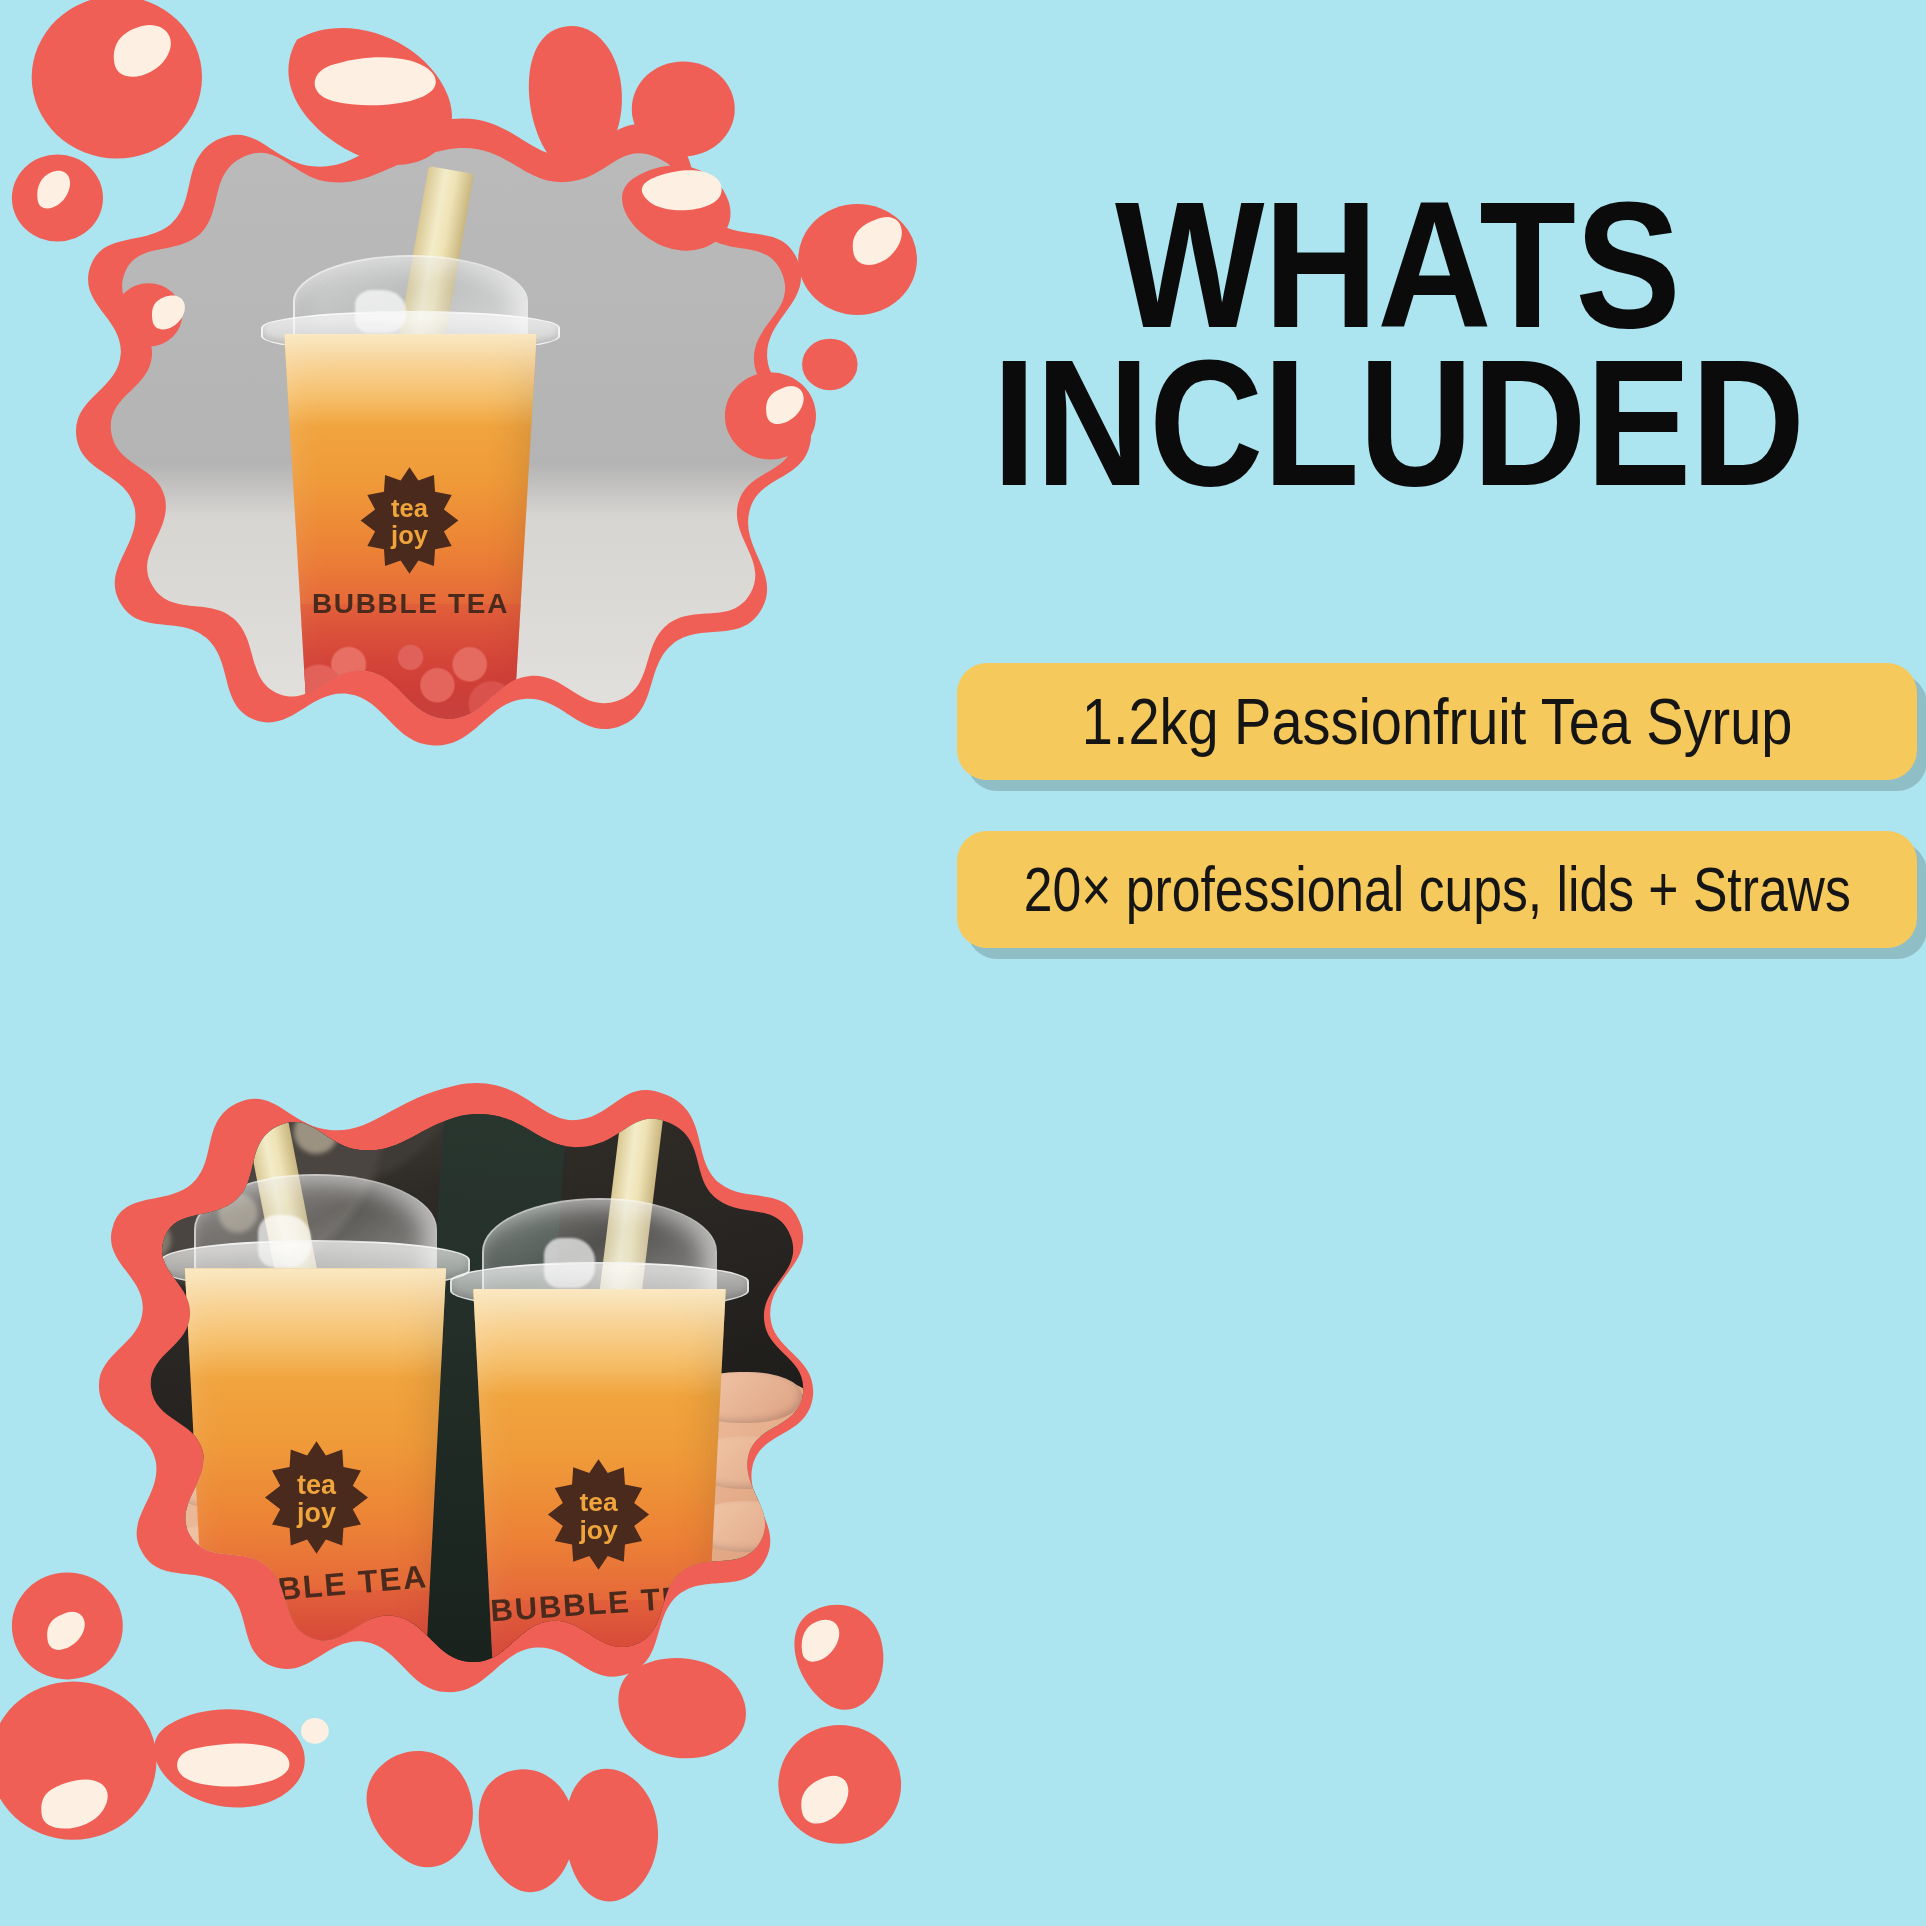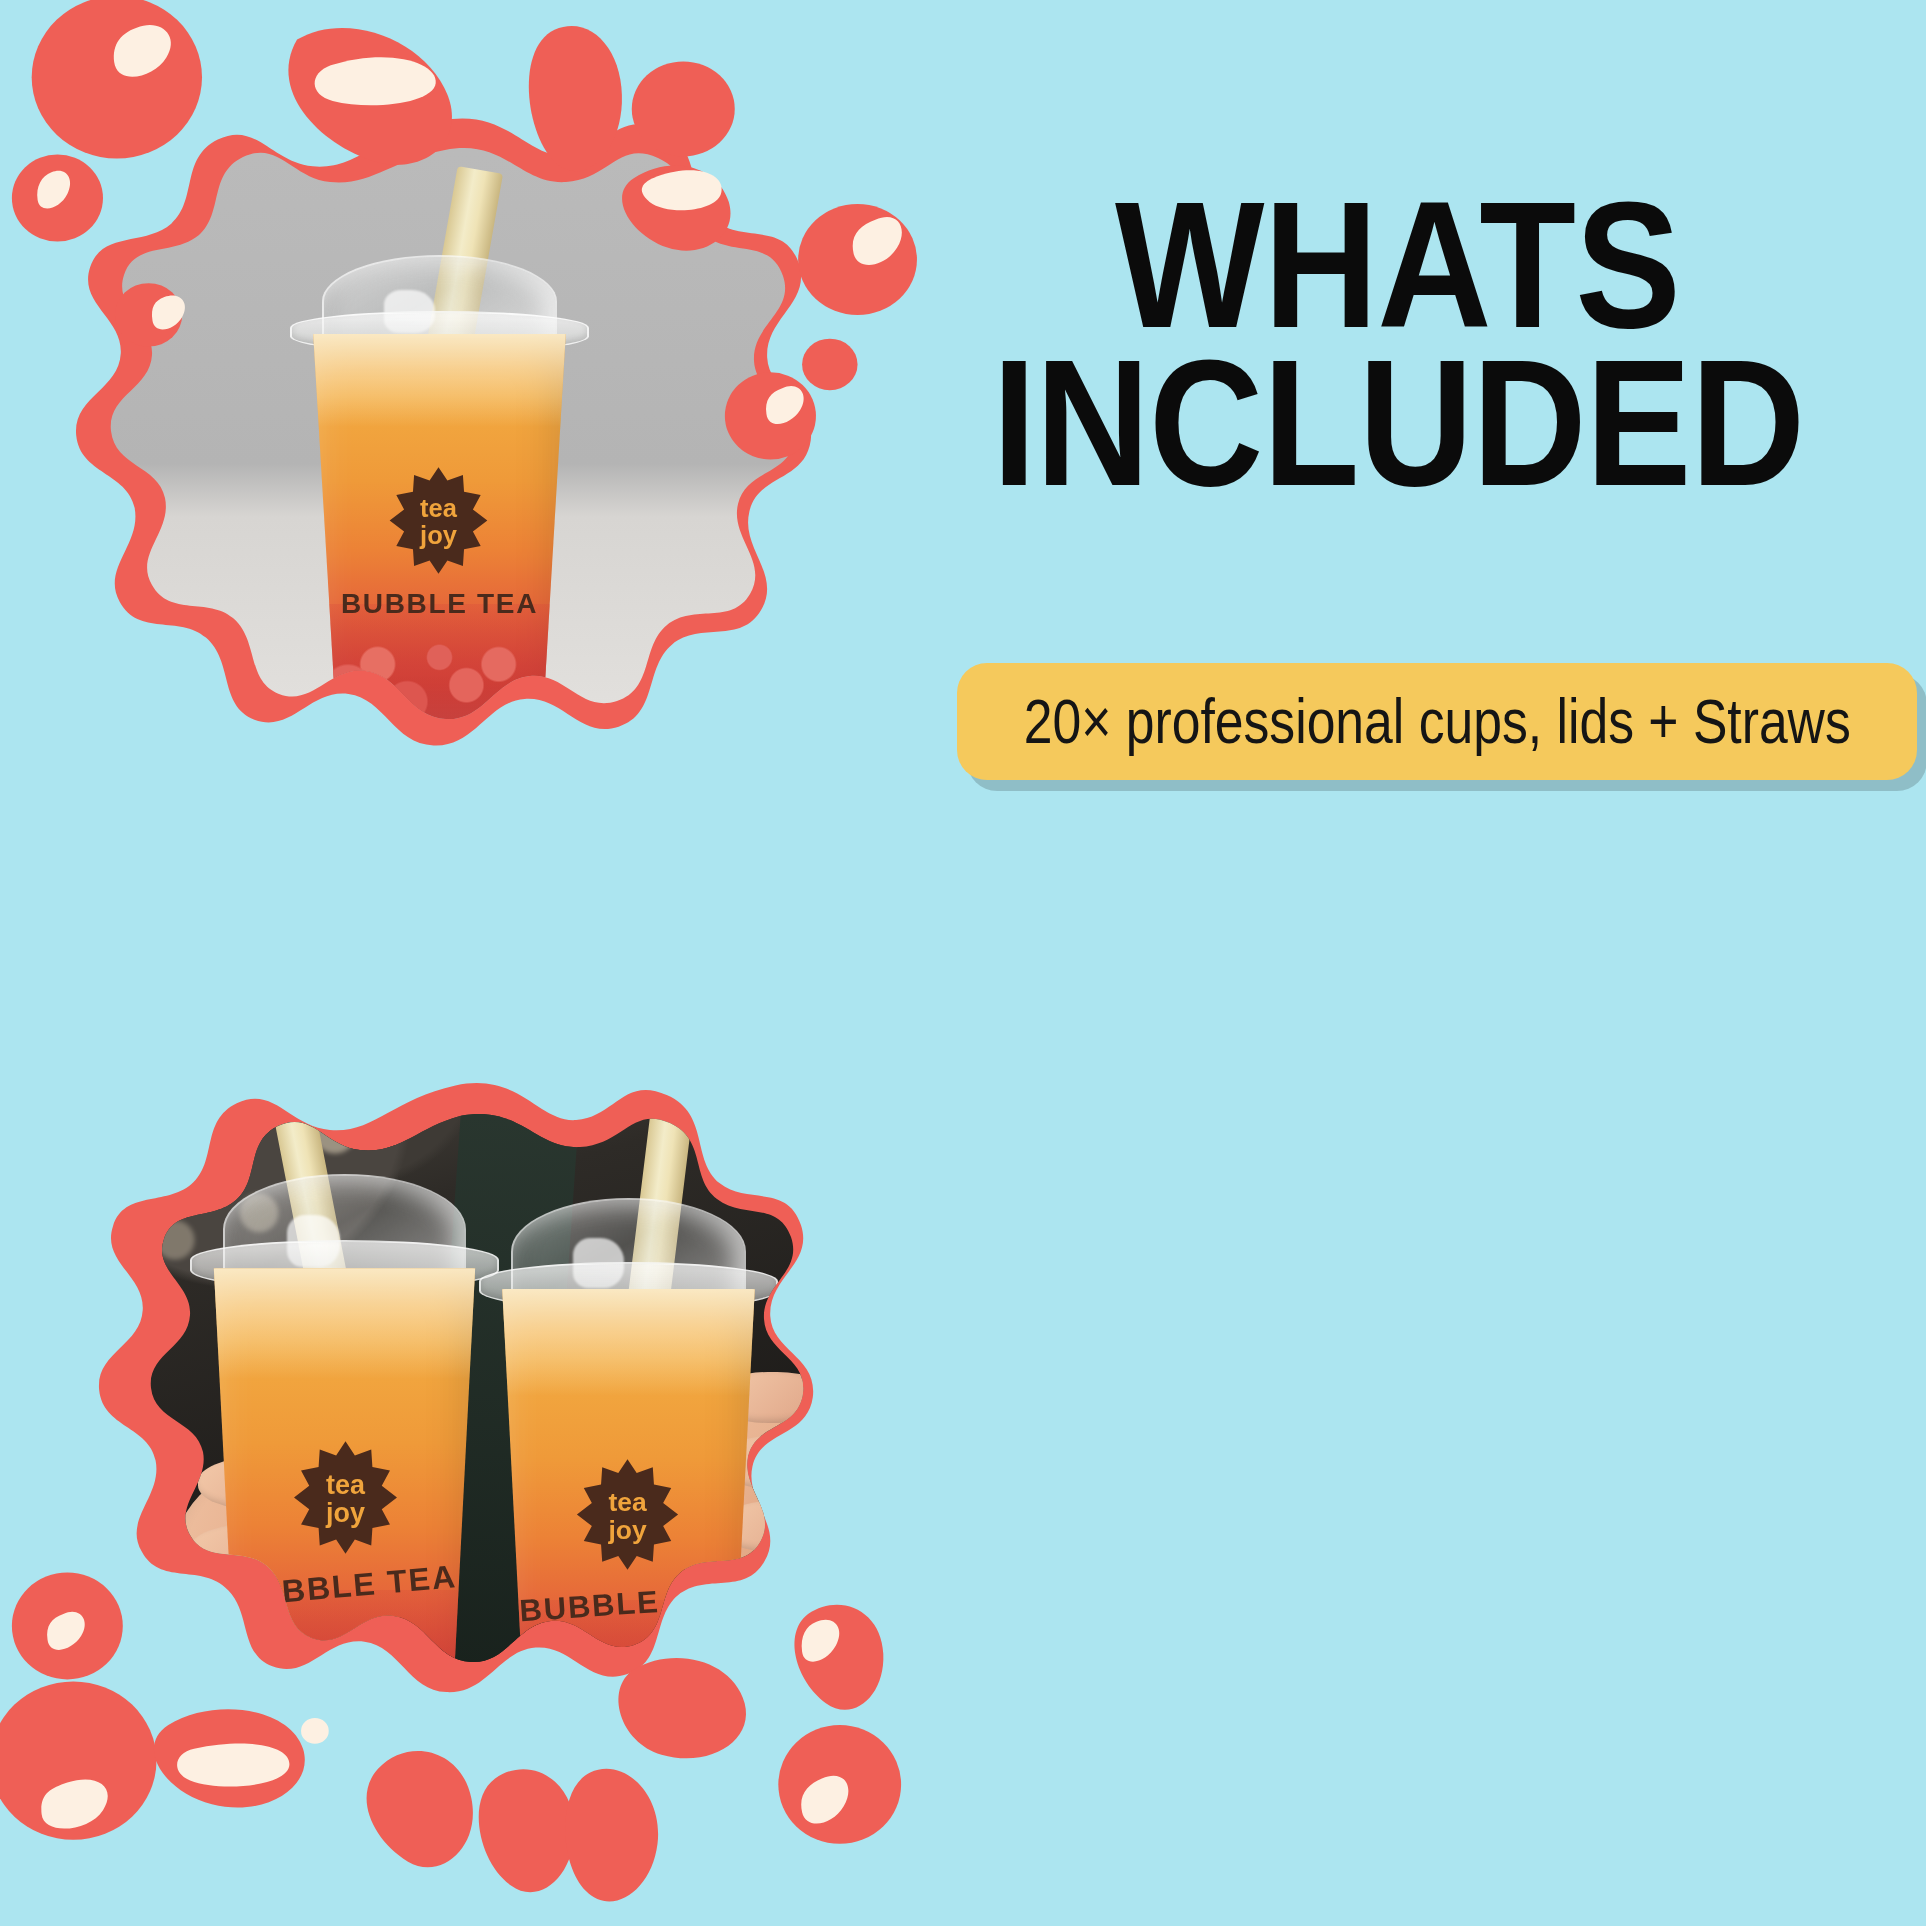--- a/index.html
+++ b/index.html
@@ -16,21 +16,21 @@
     background:#ACE5F0;
     overflow:hidden;
   }
 
   
   .splat-block{ position:absolute; }
   .splat-svg{ position:absolute; inset:0; width:100%; height:100%; overflow:visible; }
   .photo-clip{ position:absolute; }
 
   
-  .scene{ position:absolute; inset:0; overflow:hidden;margin-left:29px; }
+  .scene{ position:absolute; inset:0; overflow:hidden; }
 
   .bg-studio{
     position:absolute; inset:0;
     background:linear-gradient(180deg,#bdbdbd 0%,#b4b4b4 52%,#d7d5d2 58%,#eceae7 100%);
   }
   .bg-street{
     position:absolute; inset:0;
     background:
       radial-gradient(circle at 22% 12%, #4a4540 0 16%, transparent 17%),
       radial-gradient(circle at 36% 6%,  #3e3a35 0 12%, transparent 13%),
@@ -360,20 +360,23 @@
   </svg>
 
   <div class="right-col">
 
     <div class="headline">
       <div>WHATS</div>
       <div>INCLUDED</div>
     </div>
 
     <div class="pill-list">
+      <div class="pill">
+        <span class="pill-text">1.2kg Passionfruit Tea Syrup</span>
+      </div>
       <div class="pill wide">
         <span class="pill-text">20× professional cups, lids + Straws</span>
       </div>
     </div>
 
   </div>
 </div>
 
 
 </body></html>

